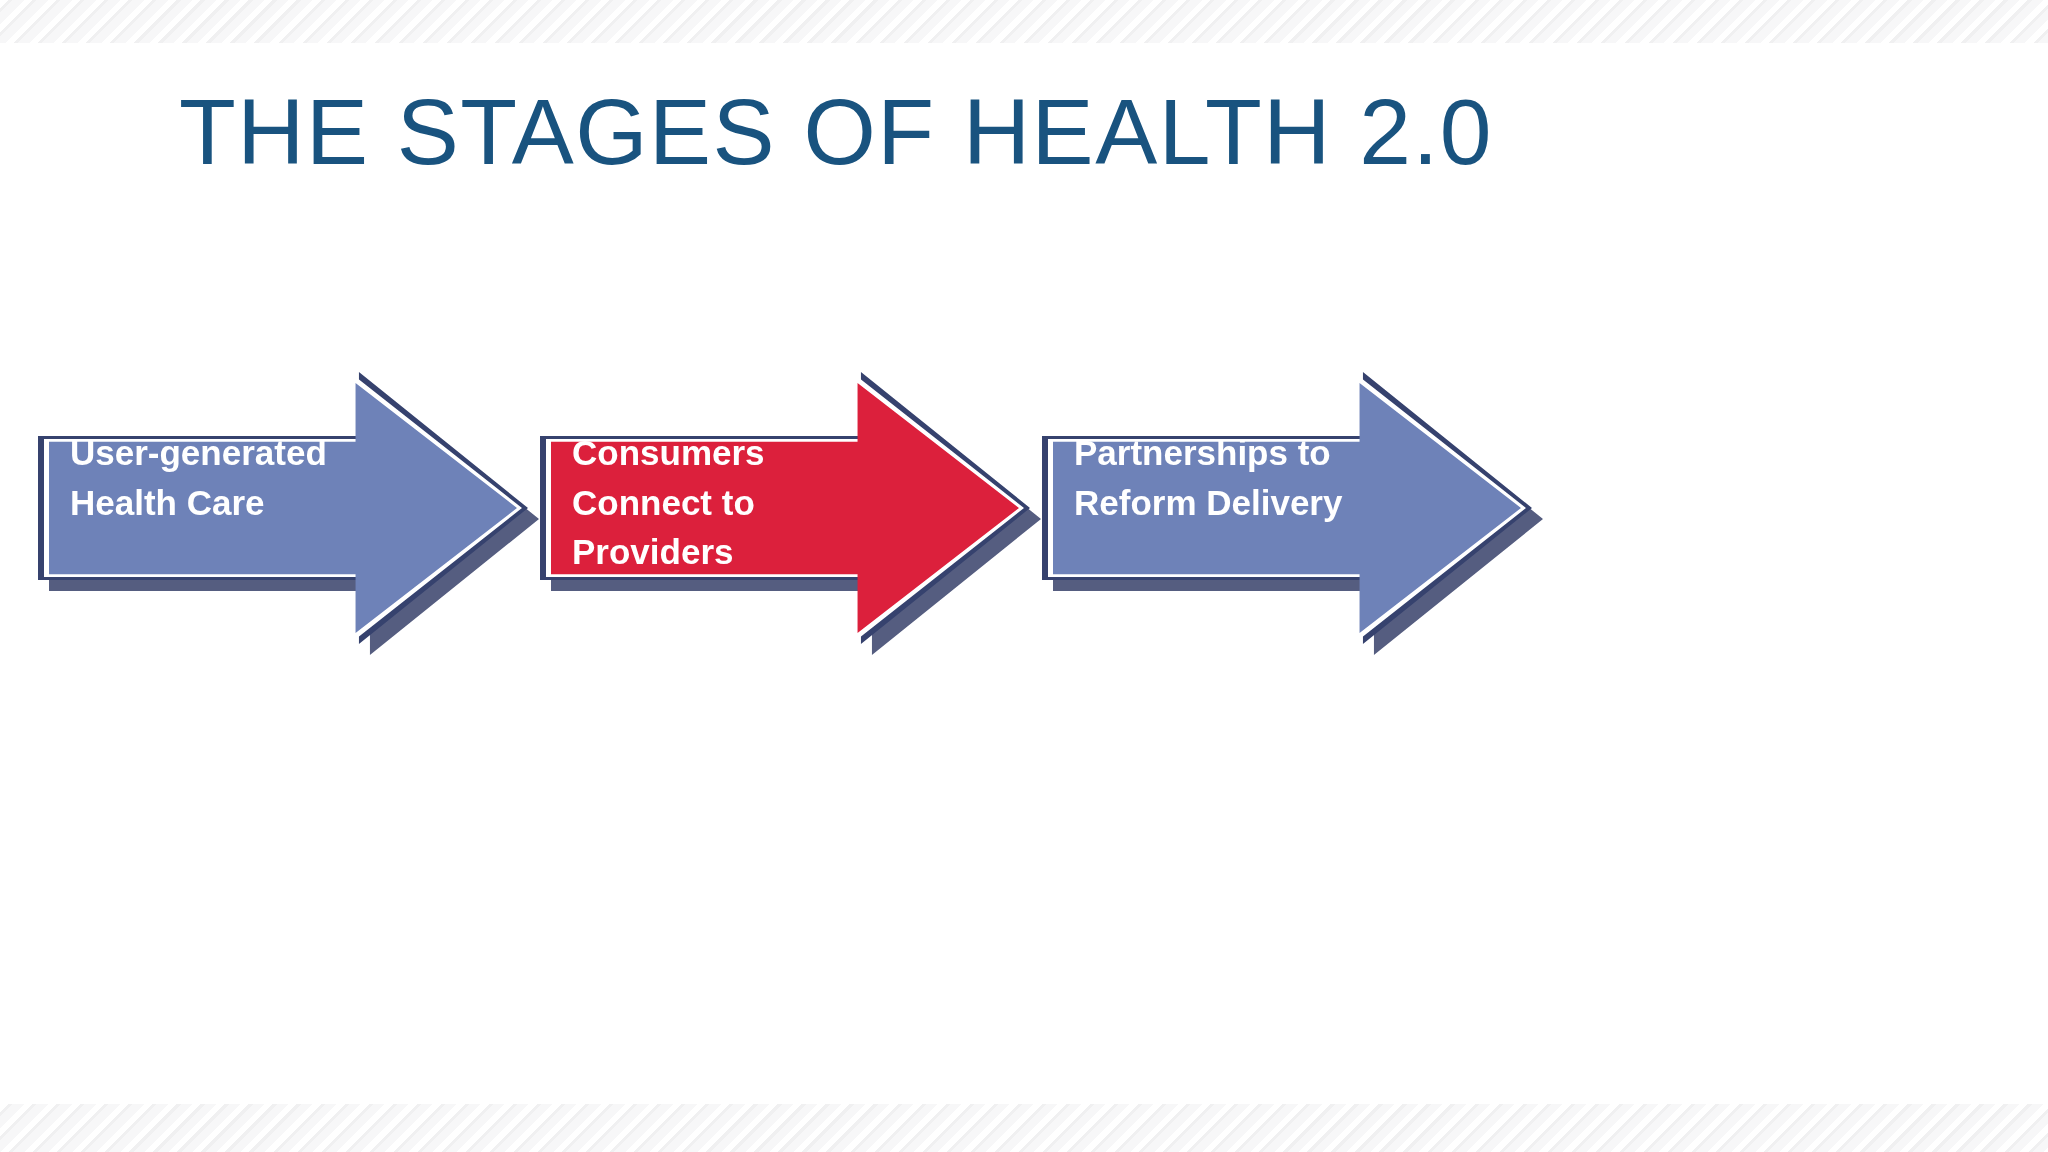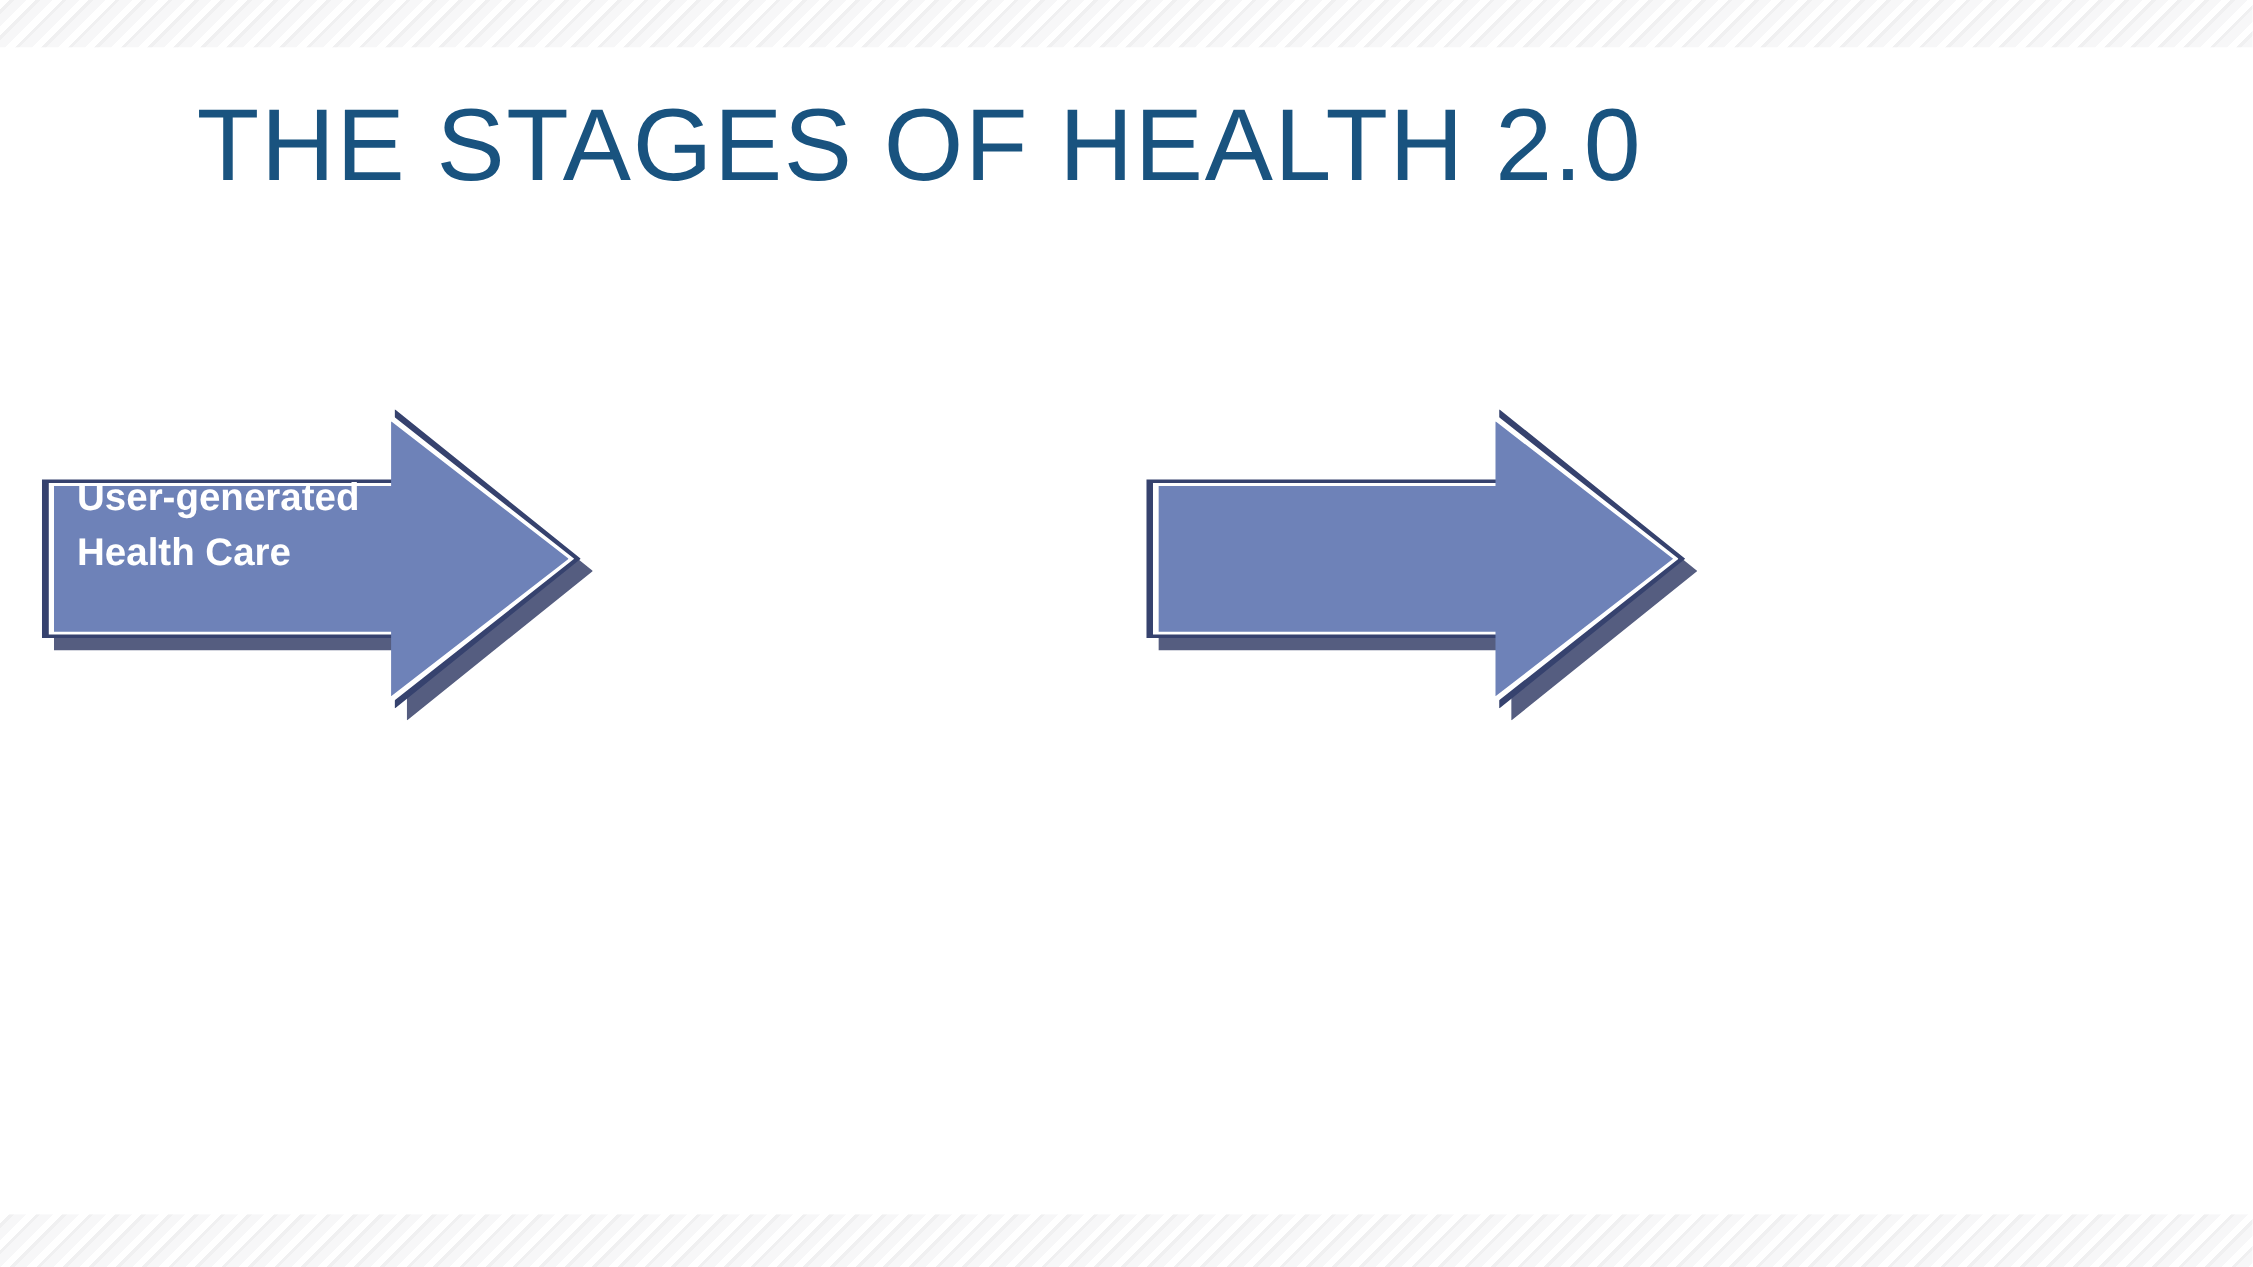--- a/index.html
+++ b/index.html
@@ -148,26 +148,34 @@
   <div id="arrow-row">
 
     <div class="arrow-wrap" style="left:38px;">
       <div class="arrow-shadow"></div>
       <div class="arrow-outline"></div>
       <div class="arrow-white"></div>
       <div class="arrow-fill blue"></div>
       <div class="arrow-label">User-generated Health Care</div>
     </div>
 
+    <div class="arrow-wrap" style="left:540px;">
+      <div class="arrow-shadow"></div>
+      <div class="arrow-outline"></div>
+      <div class="arrow-white"></div>
+      <div class="arrow-fill red"></div>
+      <div class="arrow-label">Consumers Connect to Providers</div>
+    </div>
 
     <div class="arrow-wrap" style="left:1042px;">
       <div class="arrow-shadow"></div>
       <div class="arrow-outline"></div>
       <div class="arrow-white"></div>
       <div class="arrow-fill blue"></div>
+      <div class="arrow-label">Partnerships to Reform Delivery</div>
     </div>
 
 
   </div>
 
   <div id="hatch-bottom" class="hatch-band"></div>
 
 </div>
 
 </body></html>

